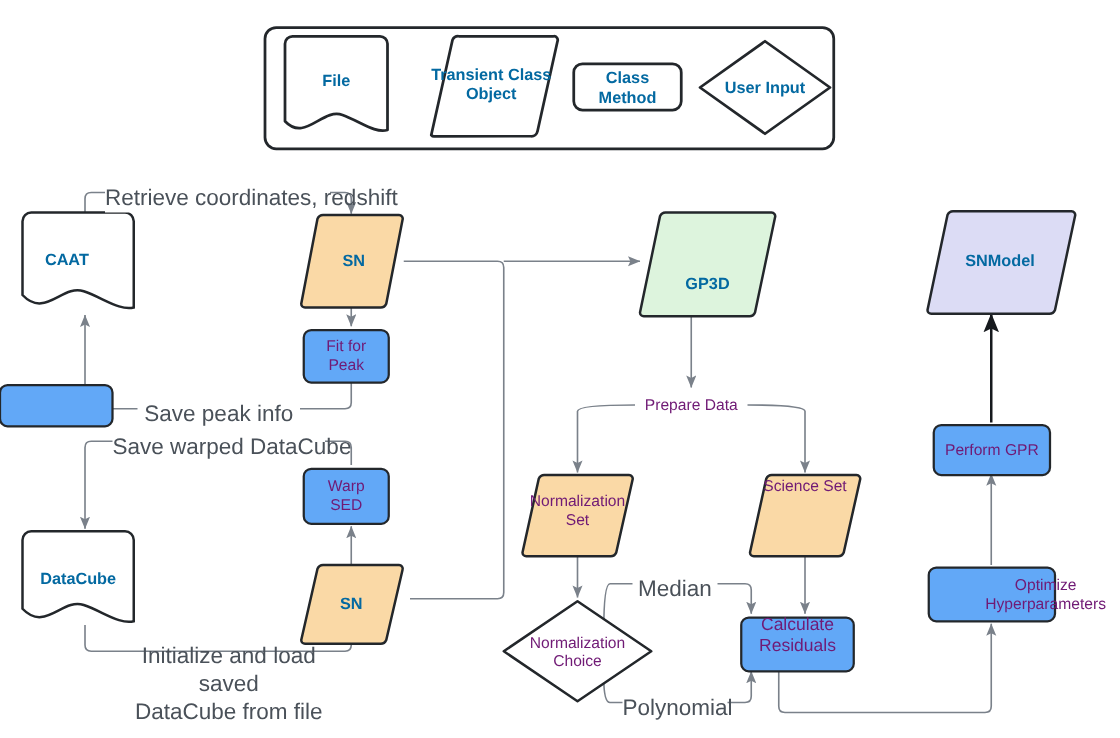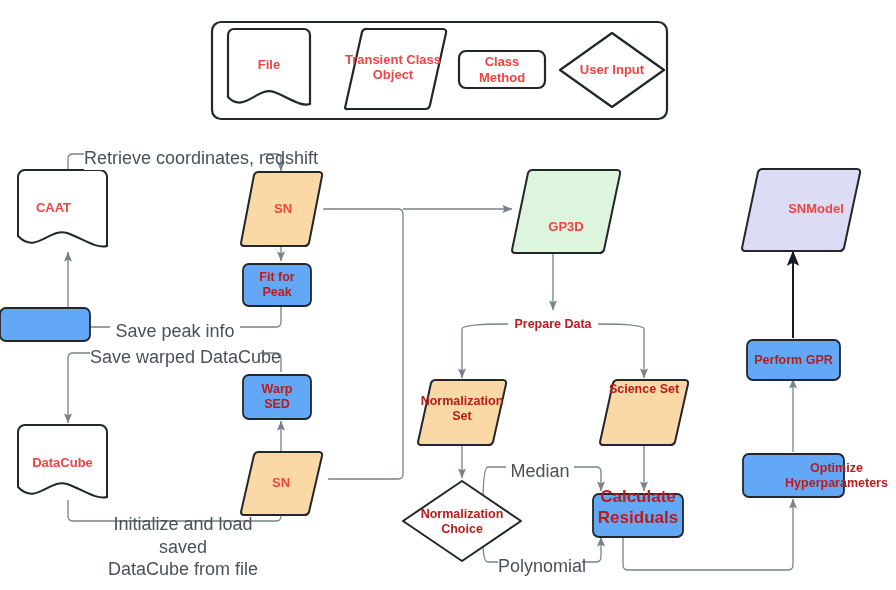--- a/index.html
+++ b/index.html
@@ -2,22 +2,22 @@
 <html><head>
 <meta charset="utf-8">
 <style>
   html,body{margin:0;padding:0;background:#ffffff;}
   body{width:896px;height:590px;overflow:hidden;
        font-family:"Liberation Sans","DejaVu Sans",sans-serif;}
   #stage{position:relative;width:896px;height:590px;}
   #stage svg{position:absolute;left:0;top:0;}
   .lbl{position:absolute;display:flex;align-items:center;justify-content:center;
        text-align:center;line-height:1.18;pointer-events:none;}
-  .bold{font-weight:bold;color:#ef4444;}
-  .reg{font-weight:bold;color:#b91c1c;border-radius:14px;}
+  .bold{font-weight:bold;color:#0369a1;}
+  .reg{font-weight:normal;color:#701a75;border-radius:14px;}
   .edge-lbl{position:absolute;color:#4a5159;font-size:18px;text-align:center;
             background:#ffffff;line-height:1.25;white-space:nowrap;}
 </style>
 </head>
 <body>
 
 <div id="stage">
 
   <svg width="896" height="590">
     <defs>
@@ -135,23 +135,23 @@
 Peak</div>
   <div class="lbl reg" style="left:243px;top:375px;width:68px;height:44px;font-size:12.5px;white-space:pre-line;">Warp
 SED</div>
   <div class="lbl bold" style="left:522px;top:214px;width:88px;height:26px;font-size:13px;">GP3D</div>
   <div class="lbl reg" style="left:508px;top:308px;width:90px;height:33px;font-size:12.5px;">Prepare Data</div>
   <div class="lbl reg" style="left:414px;top:390px;width:96px;height:38px;font-size:12.5px;white-space:pre-line;">Normalization
 Set</div>
   <div class="lbl reg" style="left:598px;top:376px;width:92px;height:26px;font-size:12.5px;">Science Set</div>
   <div class="lbl reg" style="left:406px;top:503px;width:112px;height:38px;font-size:12.5px;white-space:pre-line;">Normalization
 Choice</div>
-  <div class="lbl reg" style="left:593px;top:494px;width:90px;height:27px;font-size:17px;white-space:pre-line;">Calculate
+  <div class="lbl reg" style="left:593px;top:494px;width:90px;height:27px;font-size:14px;white-space:pre-line;">Calculate
 Residuals</div>
-  <div class="lbl bold" style="left:752px;top:196px;width:96px;height:26px;font-size:13px;padding-left:16px;">SNModel</div>
+  <div class="lbl bold" style="left:752px;top:196px;width:96px;height:26px;font-size:13px;">SNModel</div>
   <div class="lbl reg" style="left:747px;top:340px;width:93px;height:40px;font-size:12.5px;">Perform GPR</div>
   <div class="lbl reg" style="left:782px;top:454px;width:109px;height:43px;font-size:12.5px;white-space:pre-line;">Optimize
 Hyperparameters</div>
 
   <div class="edge-lbl" style="left:84px;top:147px;width:180px;">Retrieve coordinates, redshift</div>
   <div class="edge-lbl" style="left:110px;top:320px;width:130px;">Save peak info</div>
   <div class="edge-lbl" style="left:90px;top:346px;width:170px;">Save warped DataCube</div>
   <div class="edge-lbl" style="left:88px;top:513px;width:190px;white-space:pre-line;background:transparent;">Initialize and load saved
 DataCube from file</div>
   <div class="edge-lbl" style="left:506px;top:460px;width:68px;">Median</div>

